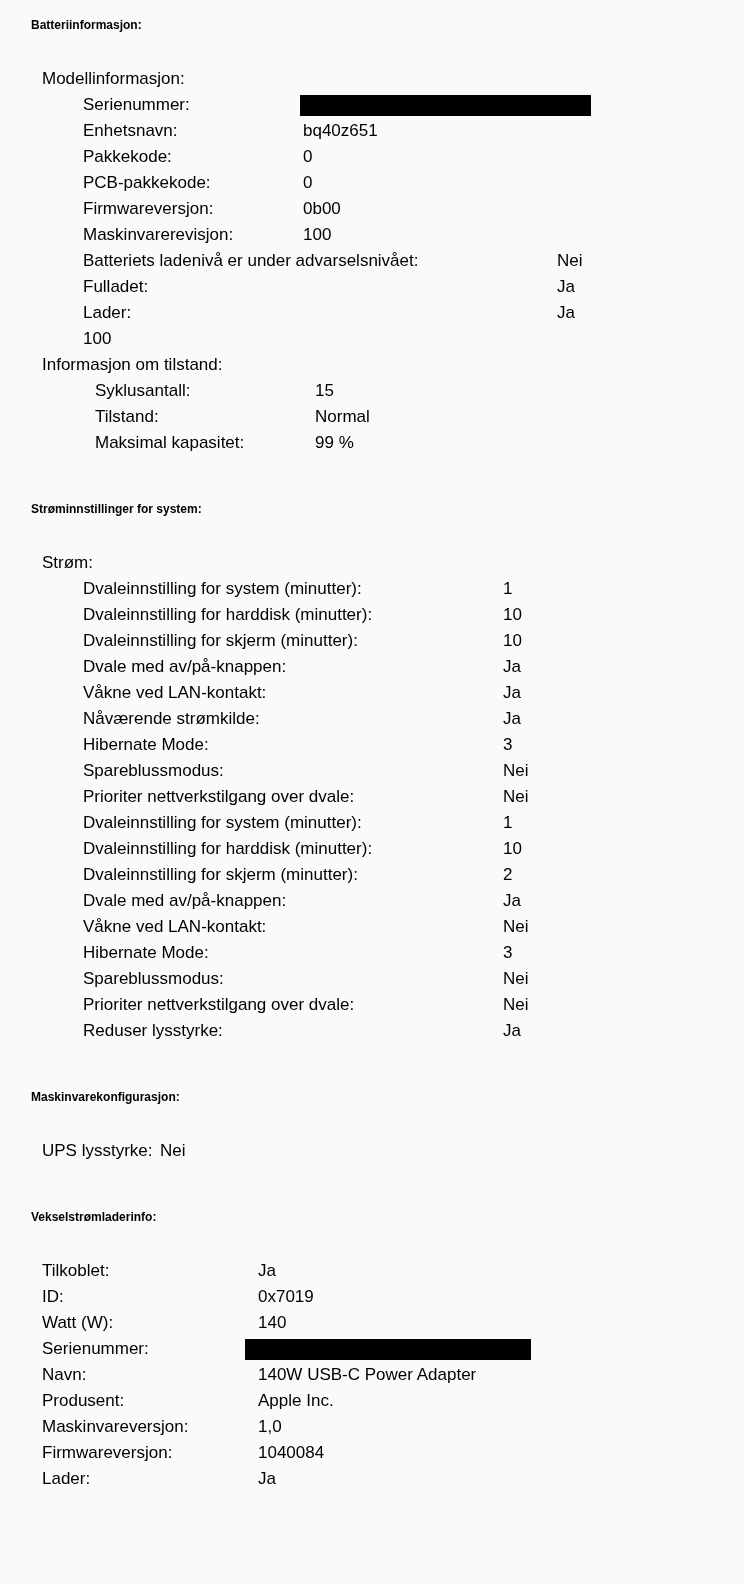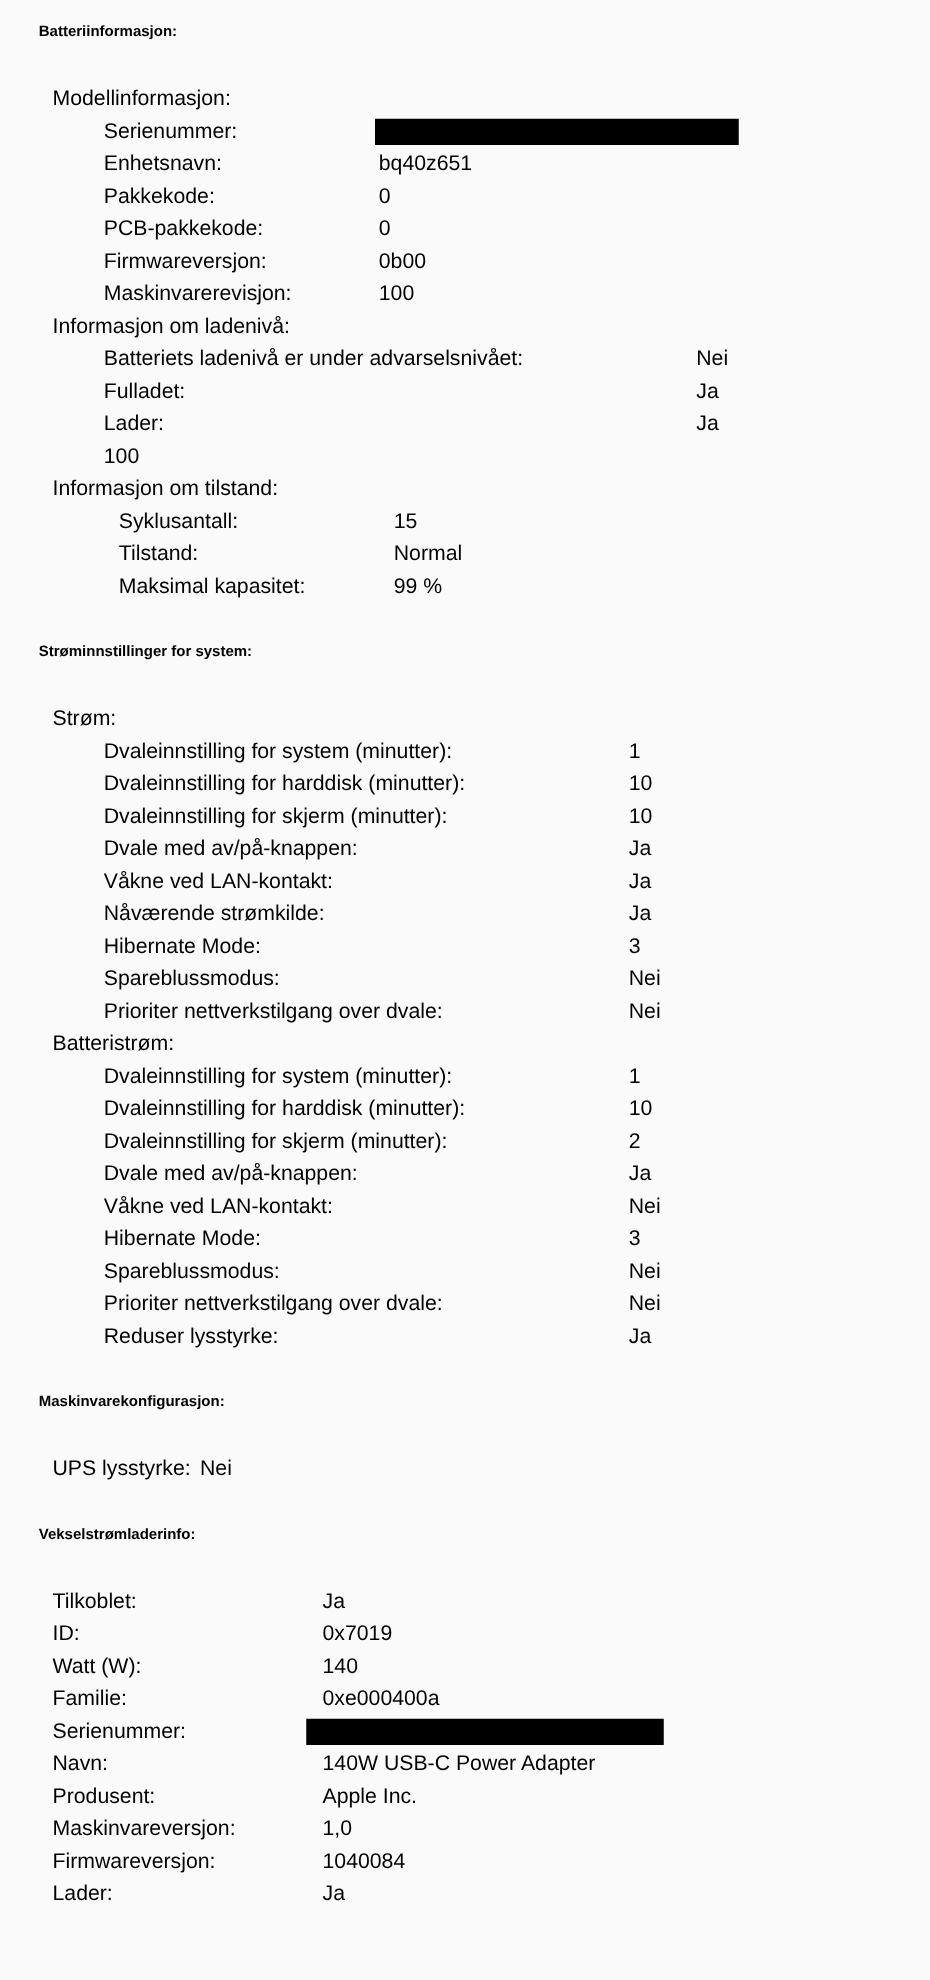--- a/index.html
+++ b/index.html
@@ -12,21 +12,21 @@
     box-sizing: border-box;
     background: #fafafa;
     color: #000000;
     font-family: "Liberation Sans", sans-serif;
     font-size: 17px;
     overflow: hidden;
   }
   #report {
     padding: 12px 16px 0 31px;
   }
-  .section { margin-top: 26px; }
+  .section { margin-top: 40px; }
   .section:first-child { margin-top: 0; }
   .section-title {
     font-weight: 700;
     font-size: 12px;
     line-height: 26px;
     margin-bottom: 28px;
   }
   .group-label {
     line-height: 26px;
     padding-left: 11px;
@@ -87,21 +87,20 @@
         <div class="row">
           <span class="row-label">Firmwareversjon:</span>
           <span class="row-value">0b00</span>
         </div>
         <div class="row">
           <span class="row-label">Maskinvarerevisjon:</span>
           <span class="row-value">100</span>
         </div>
       </div>
       <div class="group g-charge-info">
-        <div class="group-label">Informasjon om ladenivå:</div>
         <div class="row">
           <span class="row-label">Batteriets ladenivå er under advarselsnivået:</span>
           <span class="row-value">Nei</span>
         </div>
         <div class="row">
           <span class="row-label">Fulladet:</span>
           <span class="row-value">Ja</span>
         </div>
         <div class="row">
           <span class="row-label">Lader:</span>
@@ -162,21 +161,20 @@
         <div class="row">
           <span class="row-label">Spareblussmodus:</span>
           <span class="row-value">Nei</span>
         </div>
         <div class="row">
           <span class="row-label">Prioriter nettverkstilgang over dvale:</span>
           <span class="row-value">Nei</span>
         </div>
       </div>
       <div class="group g-battery-power">
-        <div class="group-label">Batteristrøm:</div>
         <div class="row">
           <span class="row-label">Dvaleinnstilling for system (minutter):</span>
           <span class="row-value">1</span>
         </div>
         <div class="row">
           <span class="row-label">Dvaleinnstilling for harddisk (minutter):</span>
           <span class="row-value">10</span>
         </div>
         <div class="row">
           <span class="row-label">Dvaleinnstilling for skjerm (minutter):</span>
@@ -226,24 +224,20 @@
         </div>
         <div class="row">
           <span class="row-label">ID:</span>
           <span class="row-value">0x7019</span>
         </div>
         <div class="row">
           <span class="row-label">Watt (W):</span>
           <span class="row-value">140</span>
         </div>
         <div class="row">
-          <span class="row-label">Familie:</span>
-          <span class="row-value">0xe000400a</span>
-        </div>
-        <div class="row">
           <span class="row-label">Serienummer:</span>
           <span class="redacted-bar"></span>
         </div>
         <div class="row">
           <span class="row-label">Navn:</span>
           <span class="row-value">140W USB-C Power Adapter</span>
         </div>
         <div class="row">
           <span class="row-label">Produsent:</span>
           <span class="row-value">Apple Inc.</span>

